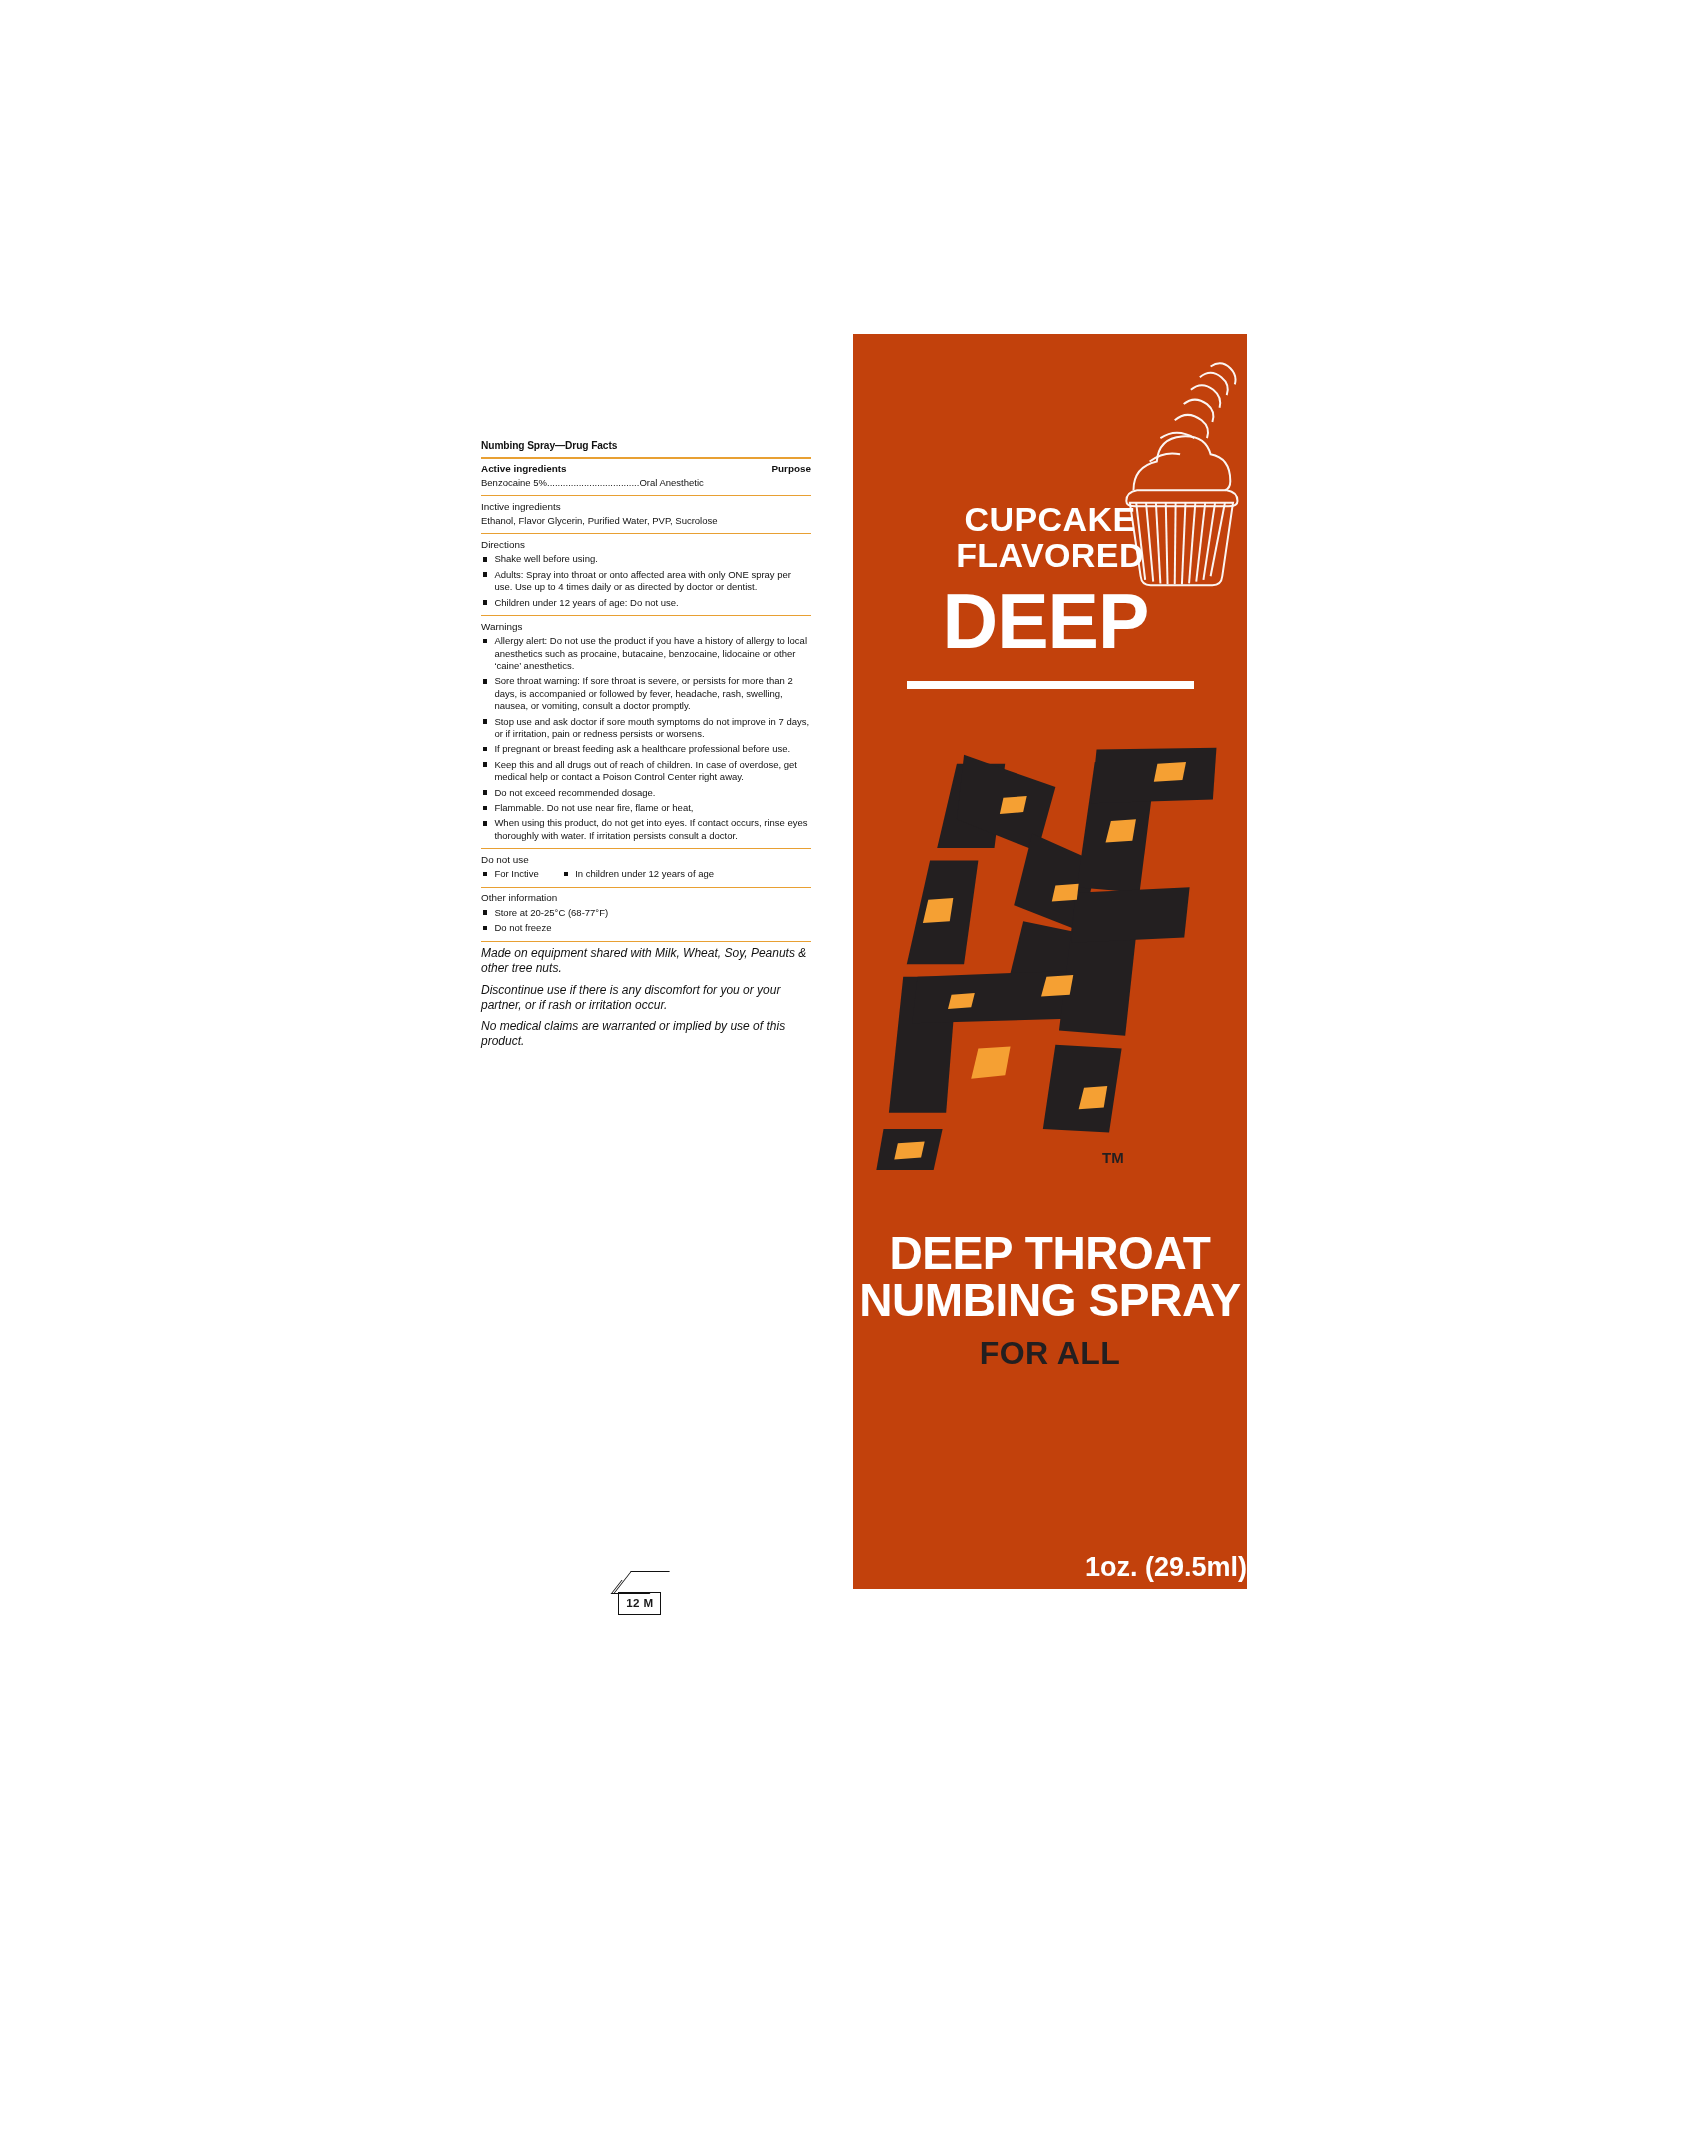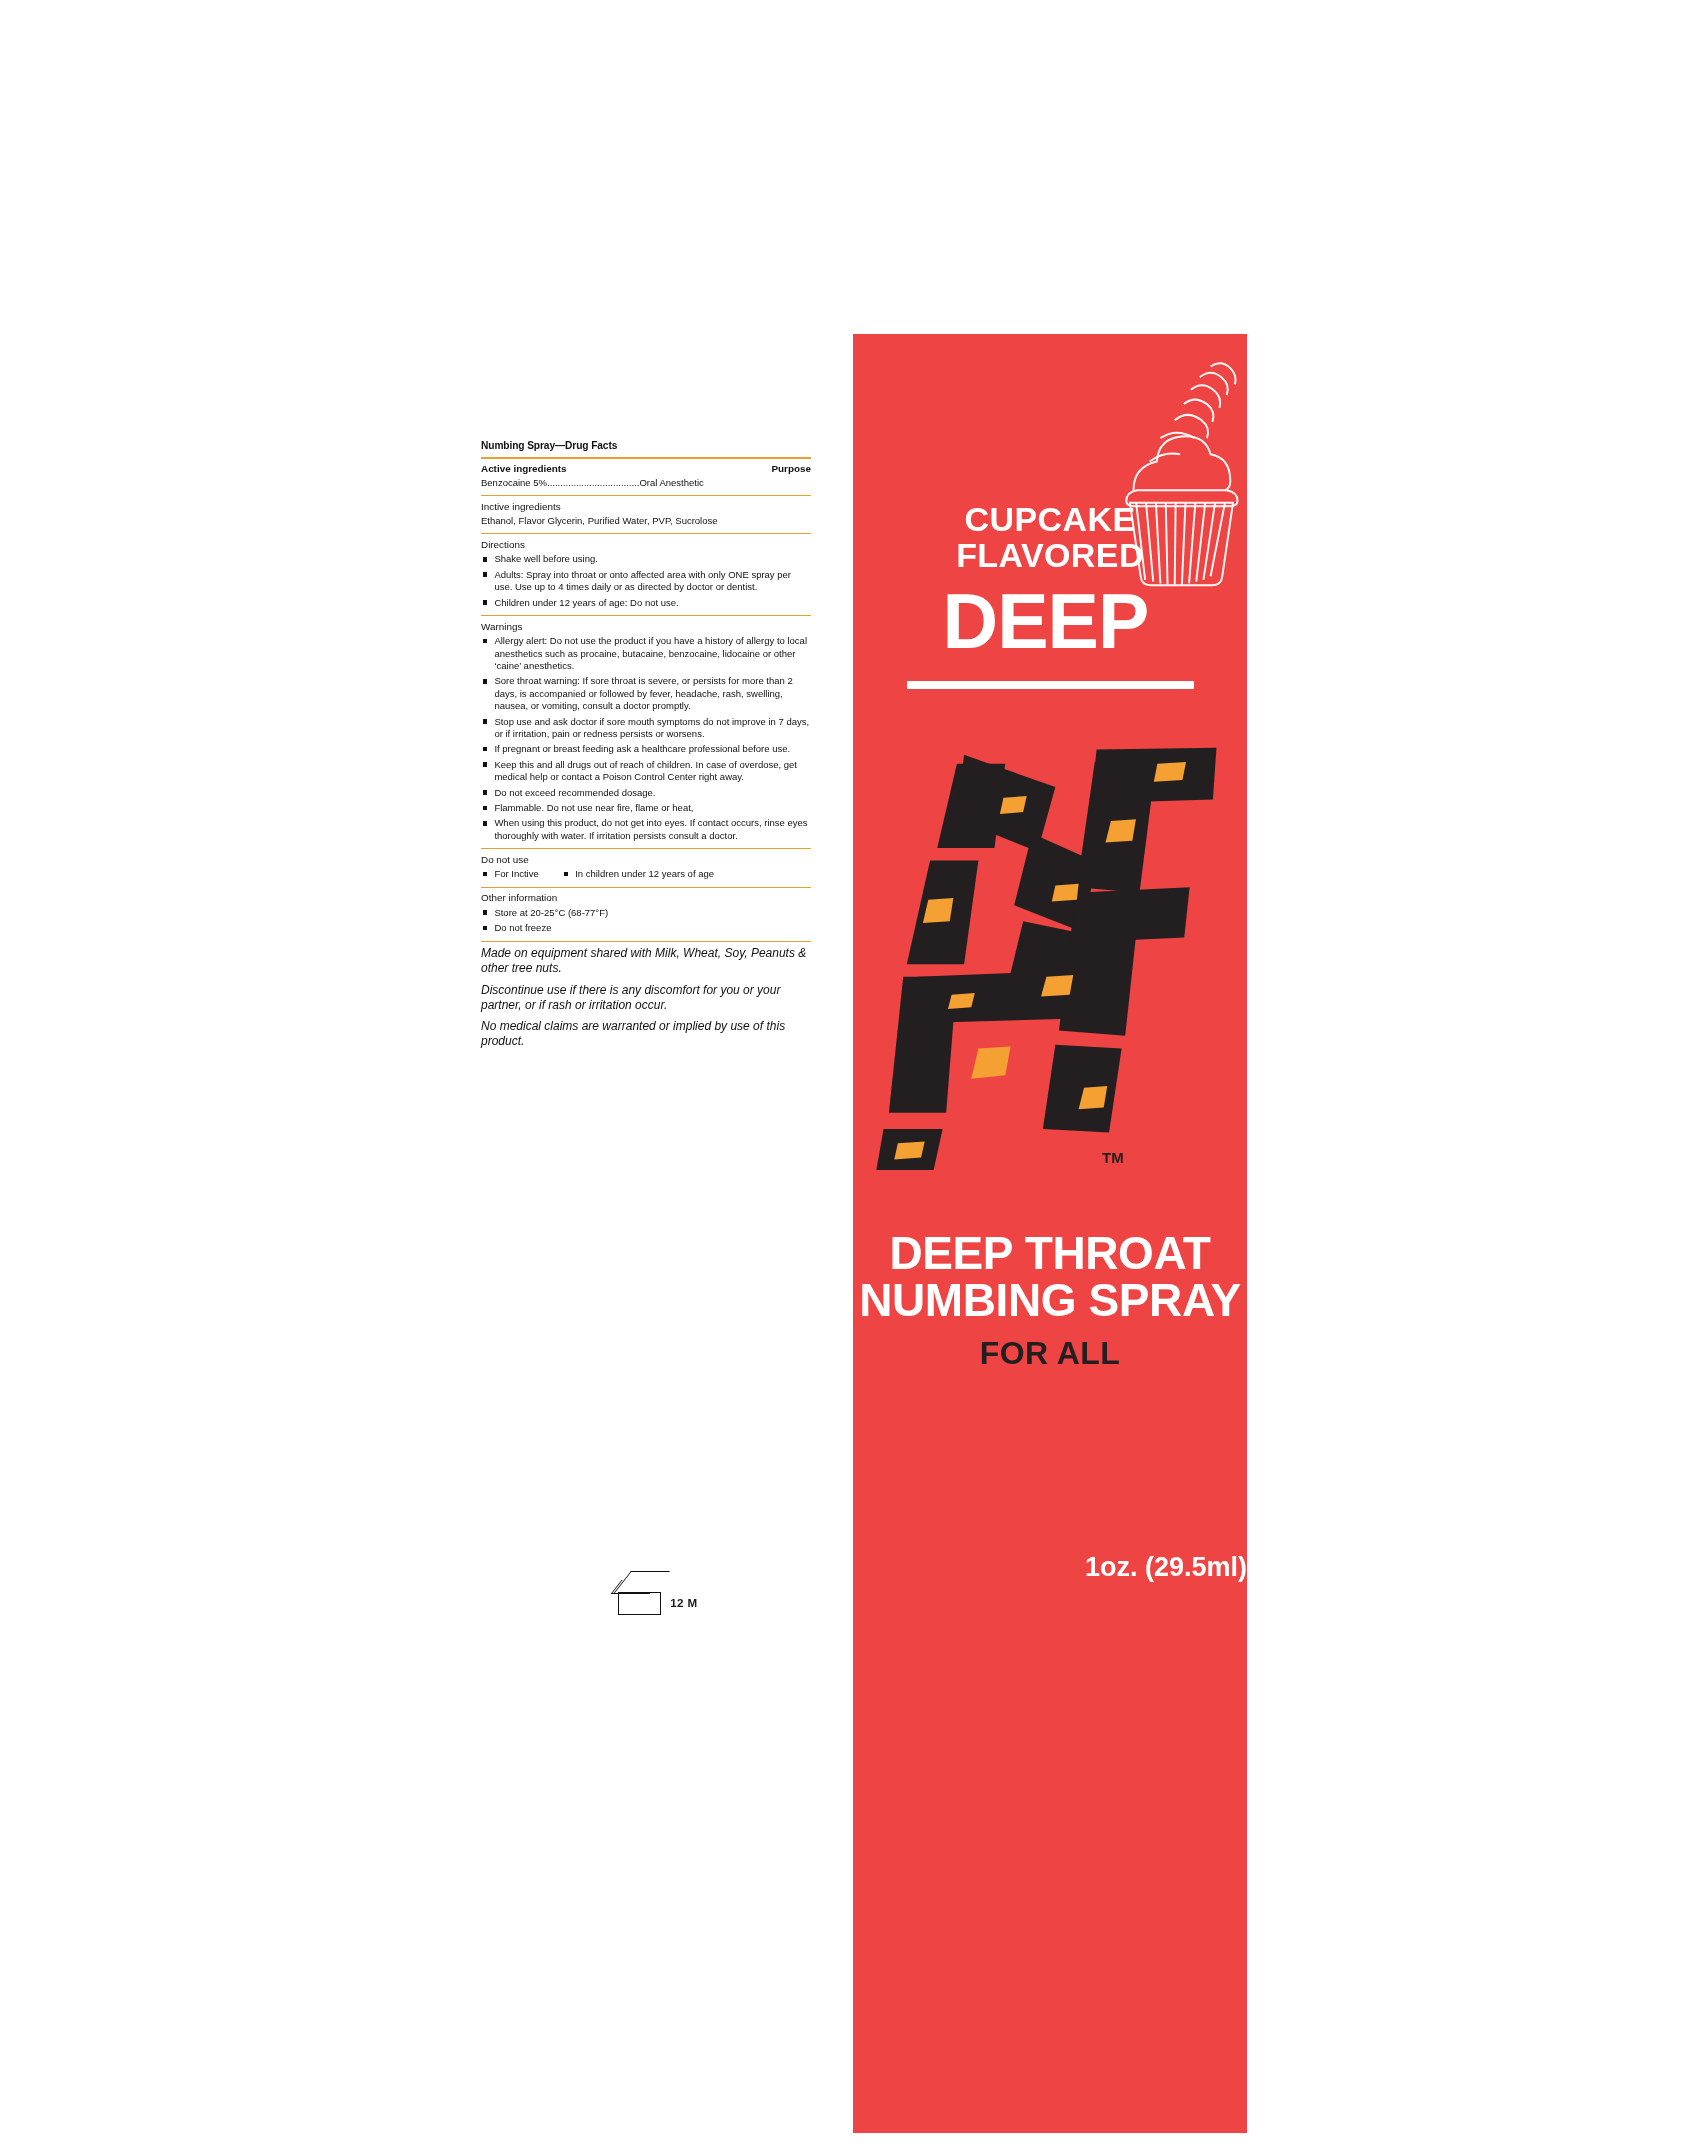--- a/index.html
+++ b/index.html
@@ -144,31 +144,30 @@
   }
   #pao-symbol .pao-text {
     position: absolute;
     left: 5.4px;
     top: 27px;
     width: 43px;
     text-align: center;
     font-size: 11.6px;
     font-weight: bold;
     letter-spacing: 0.4px;
-    padding-left: 44px;
   }
 
   
   #front-panel {
     position: absolute;
     left: 853px;
     top: 334px;
     width: 394px;
-    height: 1799px;
-    background: #ef4444;
+    height: 1255px;
+    background: #c2410c;
     overflow: hidden;
   }
   #cupcake {
     position: absolute;
     right: 5.4px;
     top: -7.2px;
     width: 148px;
     height: 269px;
     opacity: 0.95;
   }

